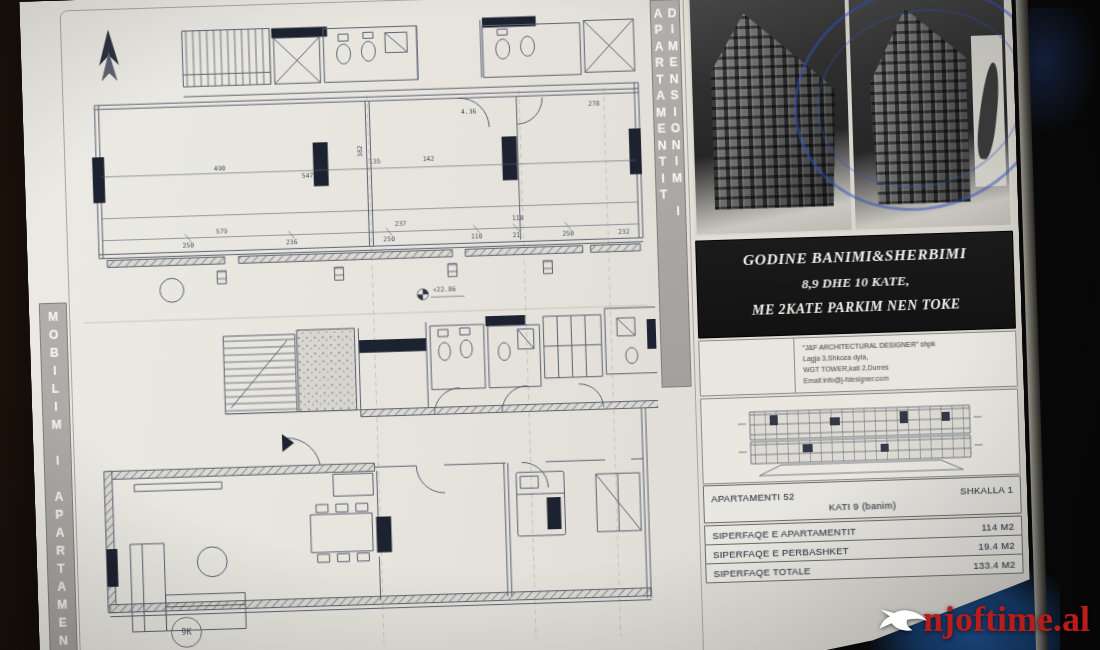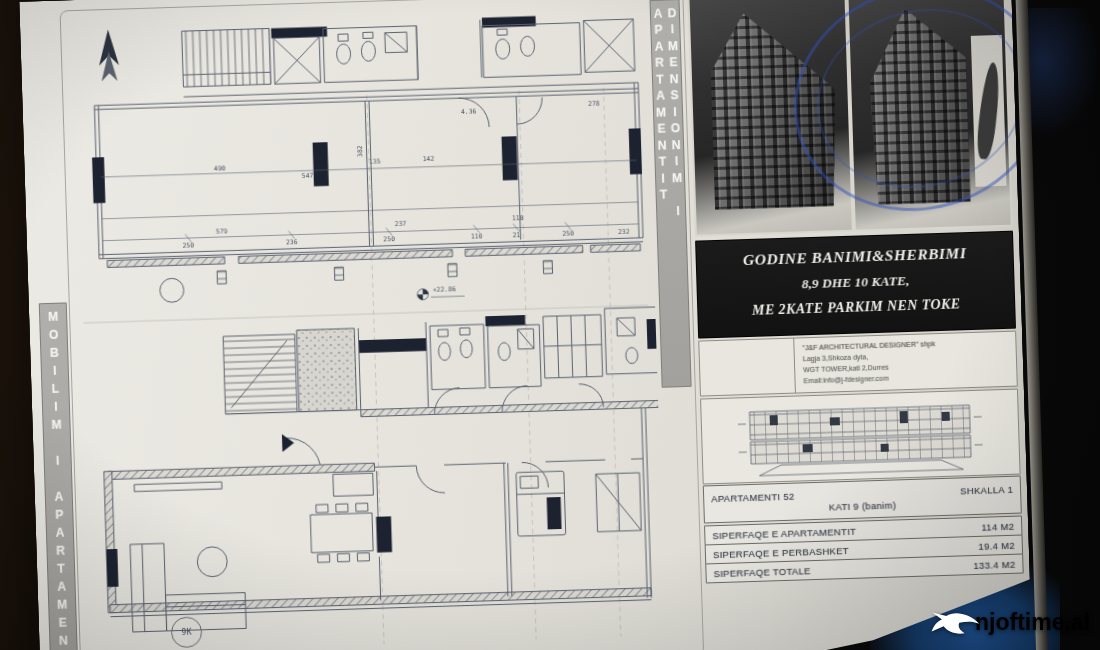--- a/index.html
+++ b/index.html
@@ -83,22 +83,22 @@
   .info{position:absolute;left:668px;top:506px;width:318px;font-size:9.5px;
     color:#3f4450;letter-spacing:.3px;text-shadow:0 0 1.2px rgba(63,68,80,.45);}
   .trow{border:1px solid #6b6b66;margin-top:-1px;display:flex;align-items:center;
     justify-content:space-between;padding:0 7px;height:18px;background:rgba(250,249,245,.35);}
   .trow.big{height:32px;flex-direction:column;justify-content:center;align-items:stretch;padding:2px 7px;}
   .trow.big .line1{display:flex;justify-content:space-between;}
   .trow.big .line2{text-align:center;margin-top:1px;}
   .info-gap{height:3px;}
   
   .watermark{position:absolute;right:10px;bottom:10px;z-index:5;display:flex;
-    align-items:center;color:#000000;font-weight:bold;font-size:23px;
-    font-family:Liberation Sans, sans-serif;text-shadow:0 1px 4px rgba(0,0,0,.65);}
+    align-items:center;color:#b91c1c;font-weight:bold;font-size:36px;
+    font-family:Liberation Serif, serif;text-shadow:0 1px 4px rgba(0,0,0,.65);}
   .watermark svg{width:52px;height:36px;margin-right:-6px;
     filter:drop-shadow(0 1px 2px rgba(0,0,0,.6));}
 </style>
 </head>
 <body>
 
 <div class="scene">
   <div class="blue-patch"></div>
   <div class="blue-smudge"></div>
   <div class="page-edge"></div>

